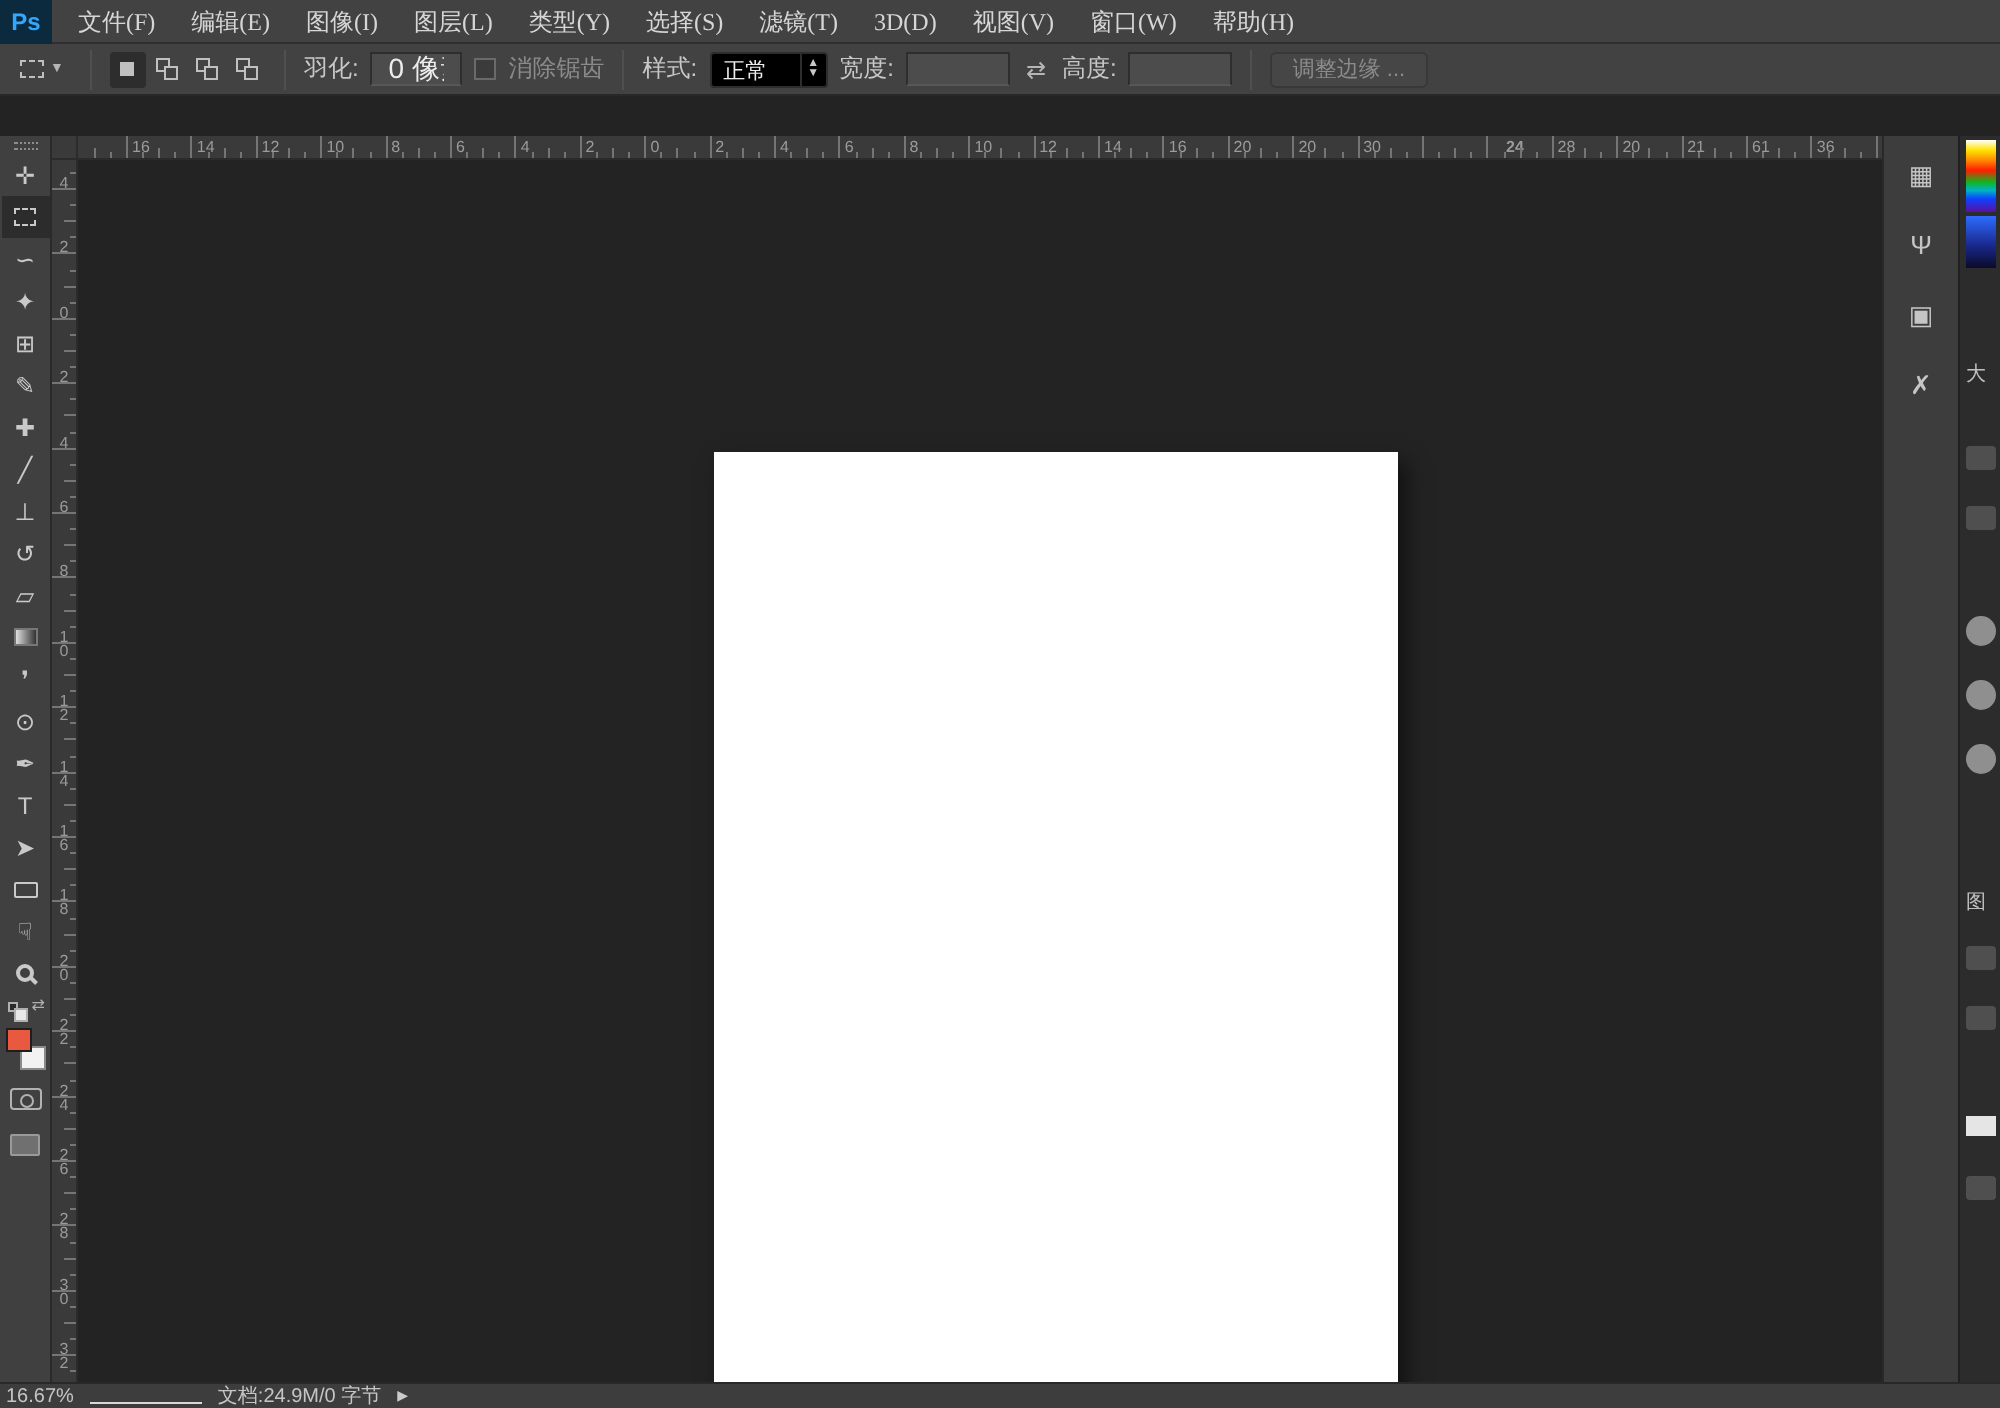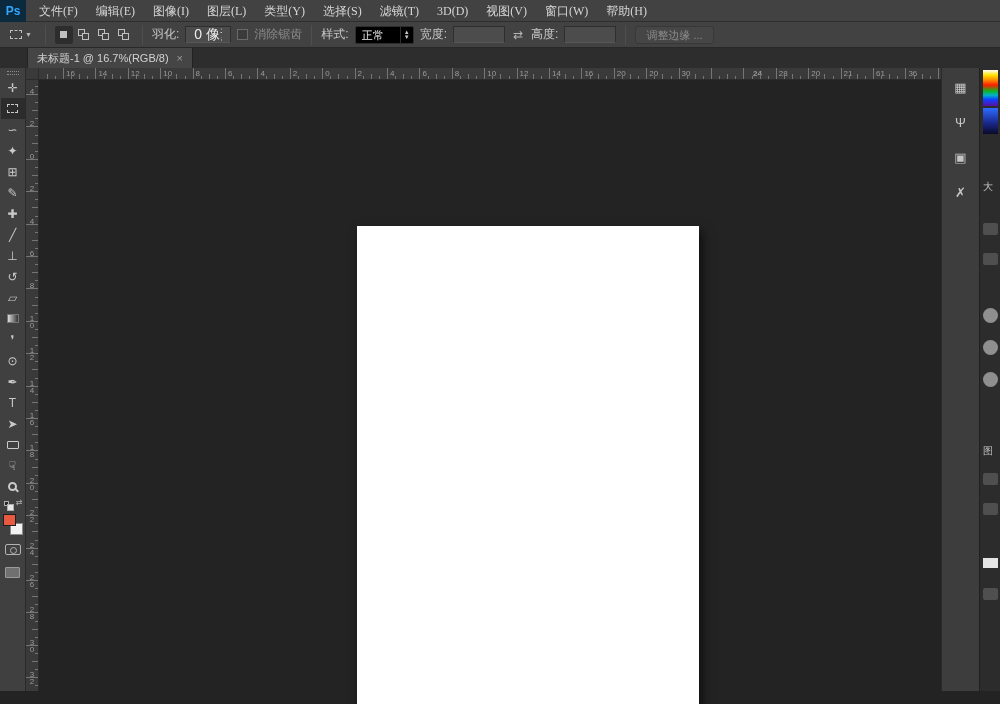--- a/index.html
+++ b/index.html
@@ -210,26 +210,20 @@
     </div>
     <span>宽度:</span>
     <input class="field f-dim" value="" style="">
     <span class="swap">⇄</span>
     <span>高度:</span>
     <input class="field f-dim" value="" style="">
     <div class="sep"></div>
     <div class="refine-btn">调整边缘 ...</div>
   </div>
 
-  <div class="tabbar">
-    <div class="tab">
-      <span>未标题-1 @ 16.7%(RGB/8)</span>
-      <span class="tab-close">×</span>
-    </div>
-  </div>
 
   <div class="toolbar">
     <div class="grip"></div>
     <div style="display:flex;flex-direction:column;align-items:center;">
         <div class="tool">
           <span>✛</span>
         </div>
         <div class="tool selected">
           <i class="k-marquee"></i>
         </div>
@@ -570,14 +564,20 @@
     <div class="e-item e-circle" style="top:240px;"></div>
     <div class="e-item e-circle" style="top:272px;"></div>
     <div class="e-item e-circle" style="top:304px;"></div>
     <div class="e-item e-label" style="top:376px;">图</div>
     <div class="e-item e-sq" style="top:405px;"></div>
     <div class="e-item e-sq" style="top:435px;"></div>
     <div class="e-item e-white" style="top:490px;"></div>
     <div class="e-item e-sq" style="top:520px;"></div>
   </div>
 
+  <div class="statusbar">
+    <span>16.67%</span>
+    <span class="zoom-underline"></span>
+    <span>文档:24.9M/0 字节</span>
+    <span class="status-arrow">▶</span>
+  </div>
 
 </div>
 
 </body></html>

